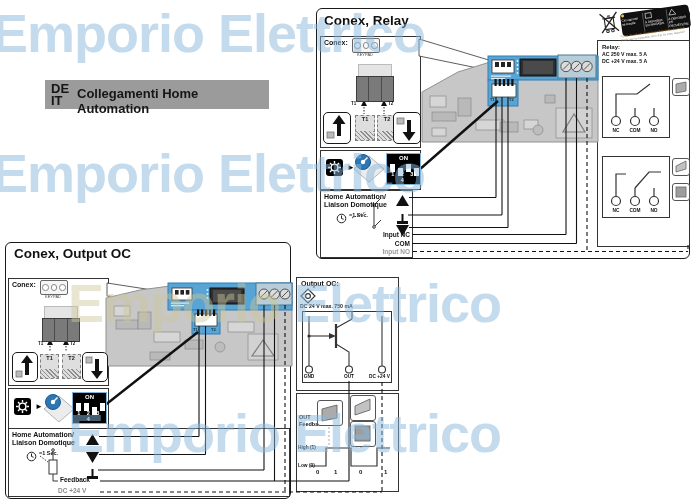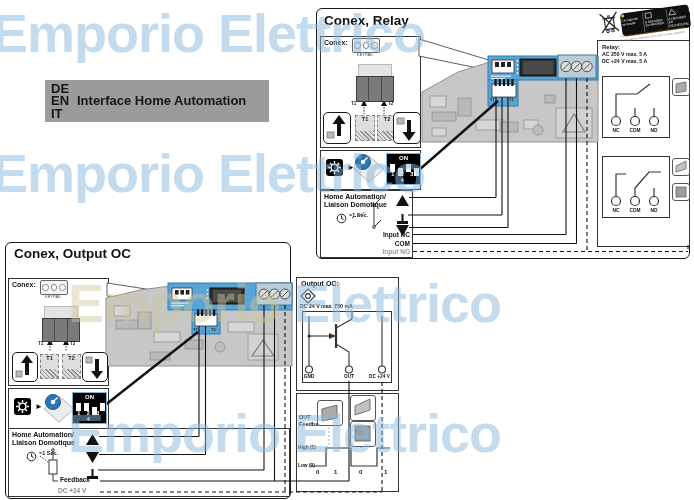--- a/index.html
+++ b/index.html
@@ -286,25 +286,22 @@
     <polyline points="310,466 326,466 326,448 351,448 351,466 377,466 377,448 390,448" fill="none" stroke="#333" stroke-width="1.2"></polyline>
     <line x1="329" y1="427" x2="329" y2="447" stroke="#888" stroke-dasharray="2 2" stroke-width="0.7"></line>
     <line x1="361" y1="446" x2="361" y2="448" stroke="#888" stroke-dasharray="2 2" stroke-width="0.7"></line>
   </svg>
 
   <div class="lang-table">
     <div class="lang-row">
         <span class="lang-code">DE</span>
       </div>
     <div class="lang-row">
-        <span class="lang-code">EN</span>
-        <span class="lang-text">Interface Home Automation</span>
-      </div>
-    <div class="lang-row">
         <span class="lang-code">IT</span>
+        <span class="lang-text">Collegamenti Home Automation</span>
       </div>
   </div>
 
   <div class="lbl b" style="left:324px;top:13px;font-size:13.5px">Conex, Relay</div>
   <div class="lbl b" style="left:324px;top:39px;font-size:7px">Conex:</div>
   <div class="conn" style="left:352px;top:38px;width:26px;height:13px">
       <i></i>
       <i></i>
       <i></i>
     </div>

